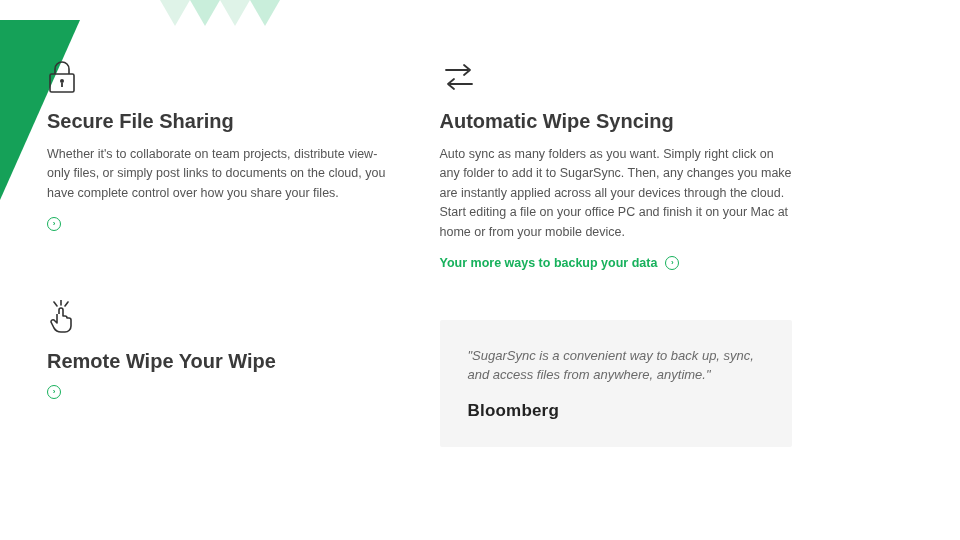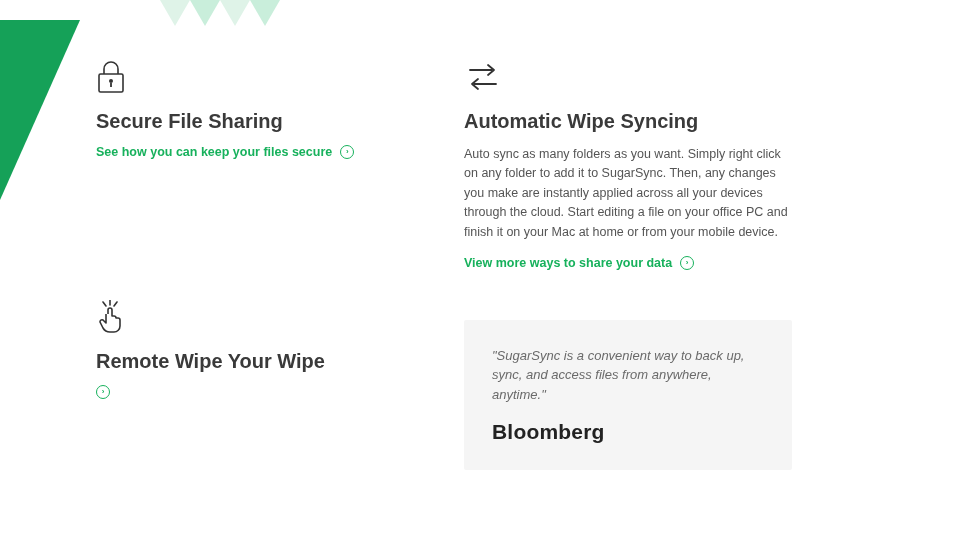--- a/index.html
+++ b/index.html
@@ -1,29 +1,29 @@
 <!DOCTYPE html>
 <html><head>
 <meta charset="utf-8">
 <style>
   * { box-sizing: border-box; margin: 0; padding: 0; }
   html, body { width: 960px; height: 540px; font-family: "Helvetica Neue", Arial, sans-serif; background: #fff; color: #333; overflow: hidden; }
-  .page { position: relative; width: 852px; height: 540px; padding: 60px 60px 30px 96px; }
+  .page { position: relative; width: 852px; height: 540px; padding: 60px 60px 30px 47px; }
   .deco-triangle { position: absolute; top: 20px; left: 0; width: 0; height: 0; border-top: 180px solid #089c4f; border-right: 80px solid transparent; opacity: 0.95; }
   .deco-poly { position: absolute; top: 0; left: 160px; width: 140px; height: 30px; }
   .grid { display: grid; grid-template-columns: 1fr 1fr; column-gap: 40px; row-gap: 30px; position: relative; z-index: 2; }
   .feature { display: flex; flex-direction: column; }
   .feature .icon { height: 36px; margin-bottom: 14px; color: #333; }
   .feature h3 { font-size: 20px; font-weight: 600; color: #3a3a3a; margin-bottom: 12px; }
   .feature p { font-size: 12.5px; line-height: 1.55; color: #555; margin-bottom: 14px; }
   .feature a.cta { font-size: 12.5px; font-weight: 700; color: #17b15c; text-decoration: none; display: inline-flex; align-items: center; gap: 8px; }
   .feature a.cta .circ-arrow { display: inline-flex; width: 14px; height: 14px; border: 1.5px solid #17b15c; border-radius: 50%; align-items: center; justify-content: center; font-size: 8px; line-height: 1; }
   .quote-card { background: #f5f5f5; border-radius: 2px; padding: 26px 28px 26px 28px; align-self: start; margin-top: 20px; }
   .quote-card p.quote { font-style: italic; color: #6a6a6a; font-size: 13px; line-height: 1.5; margin-bottom: 16px; }
-  .quote-card .attribution { font-weight: 800; font-size: 21px; color: #222; letter-spacing: 0.2px; }
+  .quote-card .attribution { font-weight: 800; font-size: 17px; color: #222; letter-spacing: 0.2px; }
 </style>
 </head>
 <body>
 
 <div class="page">
   <div class="deco-triangle"></div>
   <svg class="deco-poly" viewBox="0 0 140 30">
     <polygon points="0,0 30,0 15,26" fill="#dff3e8"></polygon>
     <polygon points="30,0 60,0 45,26" fill="#c9eedb"></polygon>
     <polygon points="60,0 90,0 75,26" fill="#dff3e8"></polygon>
@@ -35,39 +35,39 @@
     <div class="feature">
       <div class="icon">
         <svg width="30" height="34" viewBox="0 0 30 34" fill="none" stroke="#333" stroke-width="1.6">
           <rect x="3" y="14" width="24" height="18" rx="1.5"></rect>
           <path d="M8 14 V9 a7 7 0 0 1 14 0 V14"></path>
           <circle cx="15" cy="21" r="2" fill="#333" stroke="none"></circle>
           <line x1="15" y1="23" x2="15" y2="27" stroke-width="1.8"></line>
         </svg>
       </div>
       <h3>Secure File Sharing</h3>
+      <p>Whether it's to collaborate on team projects, distribute view-only files, or simply post links to documents on the cloud, you have complete control over how you share your files.</p>
       <a href="#" class="cta">
-        <span>See how you can keep your files secure</span>
         <span class="circ-arrow">›</span>
       </a>
     </div>
 
     <div class="feature">
       <div class="icon">
         <svg width="38" height="34" viewBox="0 0 38 34" fill="none" stroke="#333" stroke-width="1.8">
           <path d="M6 10 H28" stroke-linecap="round"></path>
           <path d="M24 5 L30 10 L24 15" fill="none" stroke-linejoin="round" stroke-linecap="round"></path>
           <path d="M32 24 H10" stroke-linecap="round"></path>
           <path d="M14 19 L8 24 L14 29" fill="none" stroke-linejoin="round" stroke-linecap="round"></path>
         </svg>
       </div>
       <h3>Automatic Wipe Syncing</h3>
       <p>Auto sync as many folders as you want. Simply right click on any folder to add it to SugarSync. Then, any changes you make are instantly applied across all your devices through the cloud. Start editing a file on your office PC and finish it on your Mac at home or from your mobile device.</p>
       <a href="#" class="cta">
-        <span>View more ways to share your data</span>
+        <span>Your more ways to backup your data</span>
         <span class="circ-arrow">›</span>
       </a>
     </div>
 
     <div class="feature">
       <div class="icon">
         <svg width="32" height="34" viewBox="0 0 32 34" fill="none" stroke="#333" stroke-width="1.6">
           <line x1="14" y1="0" x2="14" y2="5" stroke-linecap="round"></line>
           <line x1="7" y1="2" x2="10" y2="6" stroke-linecap="round"></line>
           <line x1="21" y1="2" x2="18" y2="6" stroke-linecap="round"></line>

